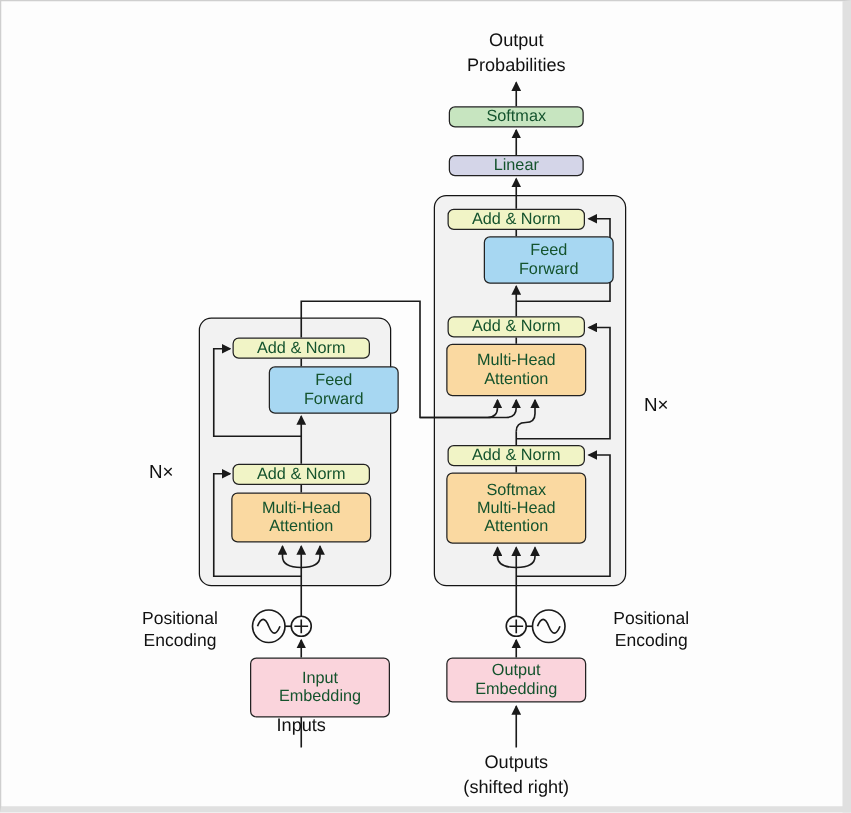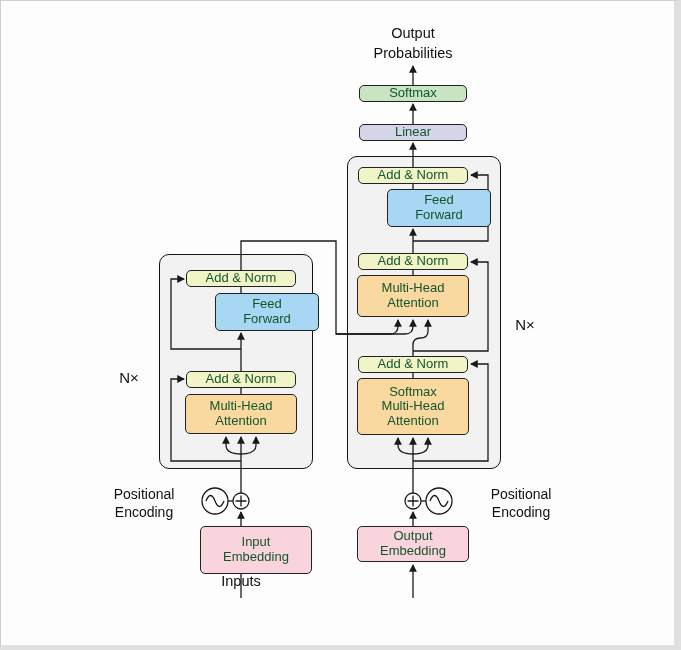--- a/index.html
+++ b/index.html
@@ -133,14 +133,16 @@
 
   <div class="lbl" style="left:332px; top:22px; width:160px;">Output
 Probabilities</div>
   <div class="lbl nx" style="left:108px; top:366px; width:40px;">N×</div>
   <div class="lbl nx" style="left:504px; top:313px; width:40px;">N×</div>
   <div class="lbl" style="left:97px; top:484px; width:92px; font-size:14px; line-height:1.3;">Positional
 Encoding</div>
   <div class="lbl" style="left:474px; top:484px; width:92px; font-size:14px; line-height:1.3;">Positional
 Encoding</div>
   <div class="lbl" style="left:184px; top:570px; width:112px;">Inputs</div>
+  <div class="lbl" style="left:342px; top:600px; width:140px; line-height:1.35;">Outputs
+(shifted right)</div>
 
 </div>
 
 </body></html>

